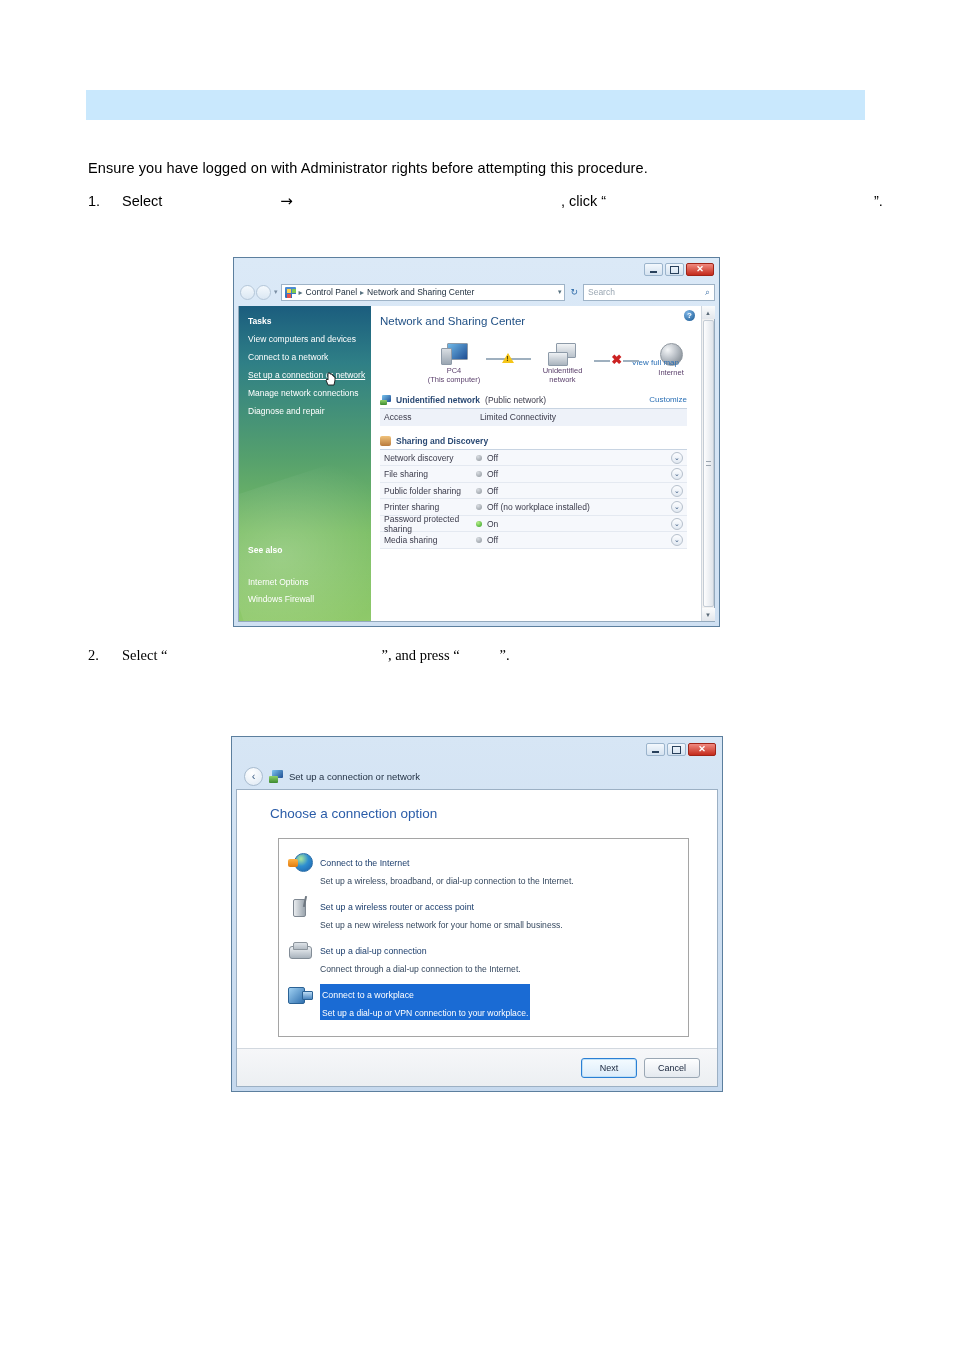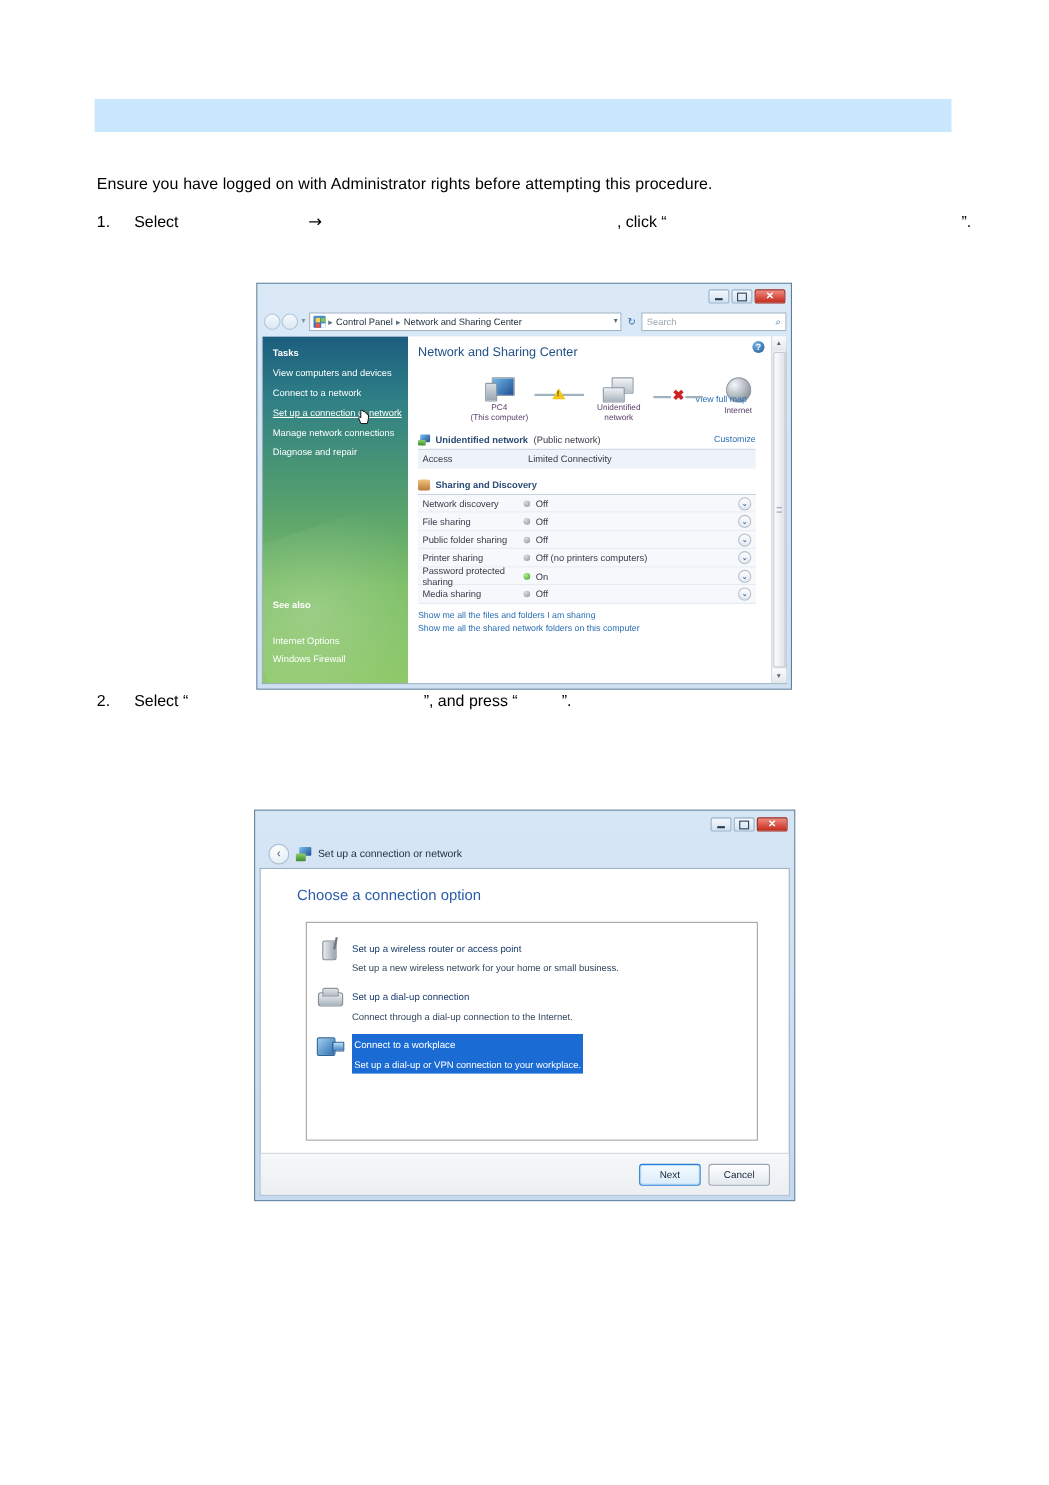--- a/index.html
+++ b/index.html
@@ -23,21 +23,21 @@
     position: absolute; left: 88px; top: 160px;
     font-size: 14.5px; color: #000; letter-spacing: .1px;
     white-space: nowrap;
   }
   .step {
     position: absolute; left: 88px;
     font-size: 14.5px; color: #000;
     white-space: nowrap;
   }
   .step1 { top: 192px; }
-  .step2 { top: 630px; }
+  .step2 { top: 647px; font-family: Liberation Serif, serif; }
   .step .num { display: inline-block; width: 34px; }
   .blank-a { display: inline-block; width: 118px; }
   .blank-b { display: inline-block; width: 214px; }
   .blank-c { display: inline-block; width: 268px; }
   .blank-e { display: inline-block; width: 40px; }
   .arrow { font-family: "DejaVu Sans", sans-serif; font-size: 15px; }
 
   
   .shot1 {
     position: absolute; left: 233px; top: 257px;
@@ -549,41 +549,37 @@
             </div>
             <div class="share-row">
               <span class="share-k">Public folder sharing</span>
               <span class="dot"></span>
               <span class="share-v">Off</span>
               <span class="chev">⌄</span>
             </div>
             <div class="share-row">
               <span class="share-k">Printer sharing</span>
               <span class="dot"></span>
-              <span class="share-v">Off (no printers computers)</span>
+              <span class="share-v">Off (no workplace installed)</span>
               <span class="chev">⌄</span>
             </div>
             <div class="share-row">
               <span class="share-k">Password protected sharing</span>
               <span class="dot on"></span>
               <span class="share-v">On</span>
               <span class="chev">⌄</span>
             </div>
             <div class="share-row">
               <span class="share-k">Media sharing</span>
               <span class="dot"></span>
               <span class="share-v">Off</span>
               <span class="chev">⌄</span>
             </div>
           </div>
 
-          <div class="foot-links">
-            <a href="#">Show me all the files and folders I am sharing</a>
-            <a href="#">Show me all the shared network folders on this computer</a>
-          </div>
         </div>
 
         <div class="vscroll">
           <div class="vs-arrow">▲</div>
           <div class="vs-thumb">
               <span class="vs-grip"></span>
             </div>
           <div class="vs-arrow">▼</div>
         </div>
 
@@ -606,20 +602,27 @@
         <div class="back-circle">‹</div>
         <span class="dlg-icon"></span>
         <span class="dlg-title">Set up a connection or network</span>
       </div>
 
       <div class="dlg-body">
         <div class="dlg-heading">Choose a connection option</div>
 
         <div class="options-box">
 
+          <div class="opt">
+            <span class="oi globe"></span>
+            <span class="opt-txt">
+              <span class="opt-title">Connect to the Internet</span><br>
+              <span class="opt-desc">Set up a wireless, broadband, or dial-up connection to the Internet.</span>
+            </span>
+          </div>
 
           <div class="opt">
             <span class="oi router"></span>
             <span class="opt-txt">
               <span class="opt-title">Set up a wireless router or access point</span><br>
               <span class="opt-desc">Set up a new wireless network for your home or small business.</span>
             </span>
           </div>
 
           <div class="opt">

